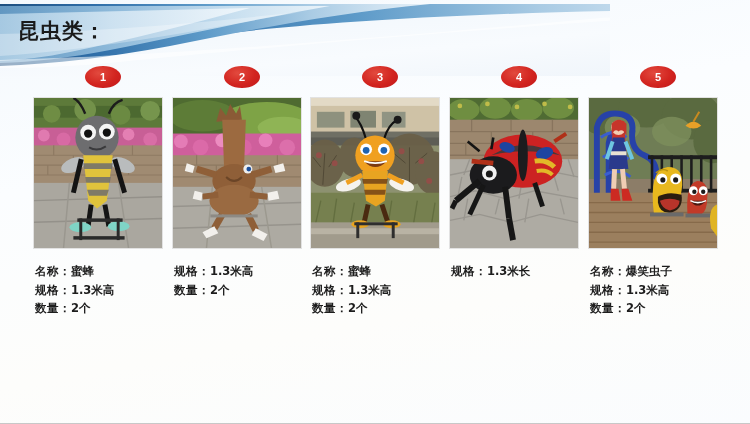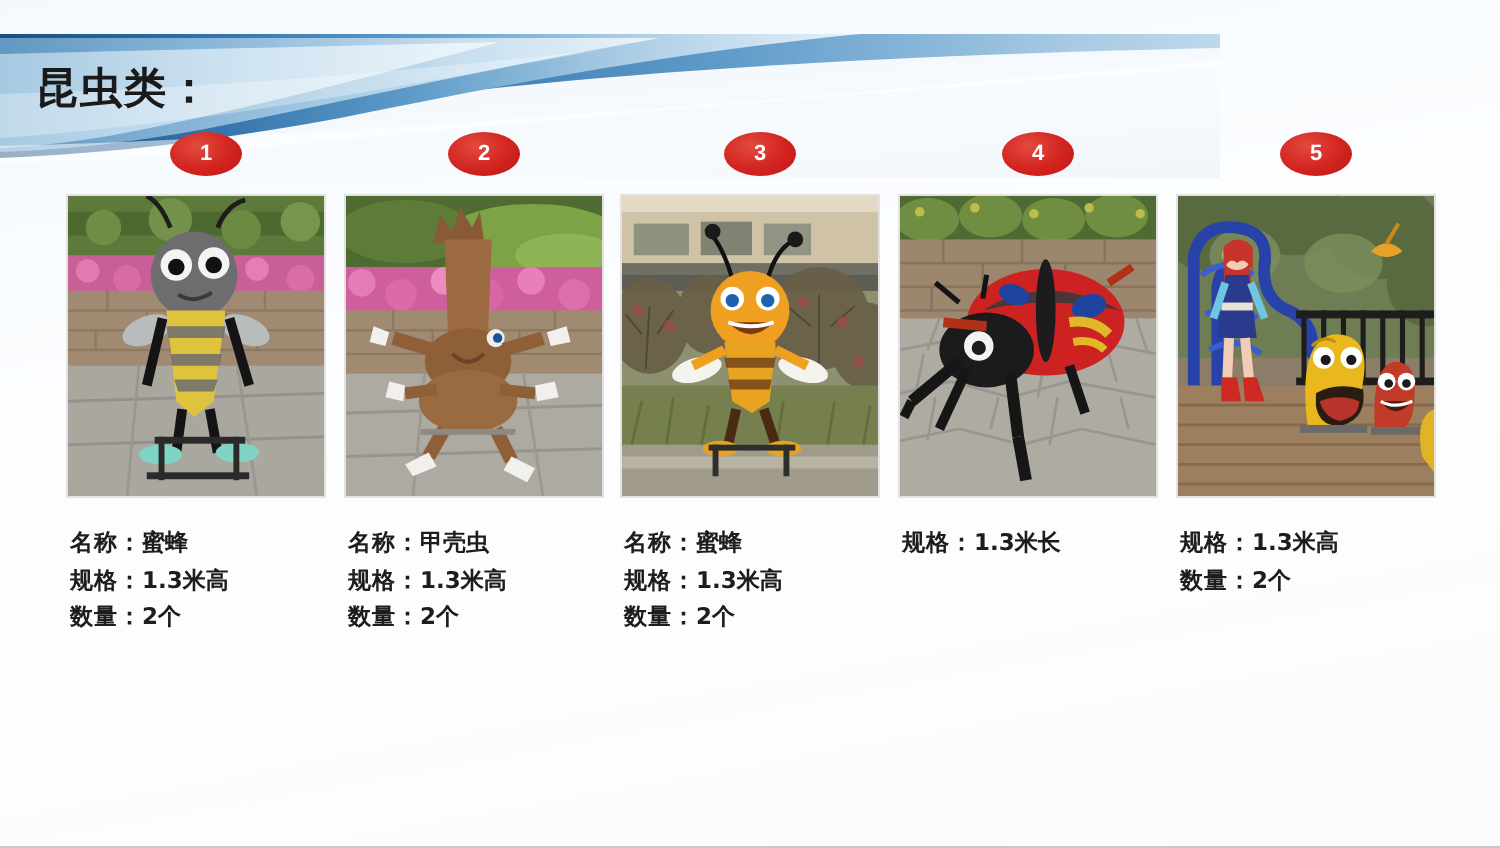--- a/index.html
+++ b/index.html
@@ -10,21 +10,21 @@
     background:#ffffff;
     position:relative;
   }
   .slide{
     position:absolute;inset:0;width:750px;height:424px;overflow:hidden;
     background:linear-gradient(170deg,#f4f9fd 0%,#fbfdff 35%,#fdfdfb 70%,#fafcfe 100%);
     border-bottom:1px solid #c8c8c8;
     box-sizing:border-box;
   }
   
-  .header{position:absolute;left:0;top:17px;width:610px;height:72px;overflow:hidden;}
+  .header{position:absolute;left:0;top:4px;width:610px;height:72px;overflow:hidden;}
   .header svg{display:block;width:750px;height:72px;}
   .title{
     position:absolute;left:18px;top:13px;
     font-size:21px;font-weight:700;color:#1a1a1a;
     letter-spacing:1px;
     font-family:"DejaVu Sans","Liberation Sans",sans-serif;
     white-space:nowrap;
   }
   
   .cards{position:absolute;left:0;top:66px;width:750px;height:280px;}
@@ -221,23 +221,20 @@
           <path d="M96,96 L106,94 L108,102 L97,104 Z" fill="#f2f0ec"></path>
           <path d="M50,118 L42,132" stroke="#8f5f38" stroke-width="7"></path>
           <path d="M76,118 L84,134" stroke="#8f5f38" stroke-width="7"></path>
           <path d="M42,130 L30,136 L34,142 L46,137 Z" fill="#f2f0ec"></path>
           <path d="M84,132 L96,138 L92,145 L80,139 Z" fill="#f2f0ec"></path>
           <rect x="38" y="118" width="48" height="3" fill="#8d8a84"></rect>
         </svg>
       </div>
       <div class="info">
         <span class="row">
-          <span class="lbl">名称：</span><span>甲壳虫</span>
-        </span>
-        <span class="row">
           <span class="lbl">规格：</span><span>1.3米高</span>
         </span>
         <span class="row">
           <span class="lbl">数量：</span><span>2个</span>
         </span>
       </div>
     </div>
 
     <div class="card" style="left:310px">
       <div class="badge">3</div>
@@ -467,20 +464,23 @@
           <rect x="98" y="117" width="26" height="4" fill="#6a6a6a"></rect>
 
           <path d="M124,132 Q120,112 130,108 L130,140 Z" fill="#e0b424"></path>
 
           <path d="M98,28 Q106,20 114,28 Q106,34 98,28 Z" fill="#e8a028"></path>
           <path d="M106,24 L112,14" stroke="#c98a1e" stroke-width="2"></path>
         </svg>
       </div>
       <div class="info">
         <span class="row">
+          <span class="lbl">名称：</span><span>爆笑虫子</span>
+        </span>
+        <span class="row">
           <span class="lbl">规格：</span><span>1.3米高</span>
         </span>
         <span class="row">
           <span class="lbl">数量：</span><span>2个</span>
         </span>
       </div>
     </div>
 
   </div>
 </div>

